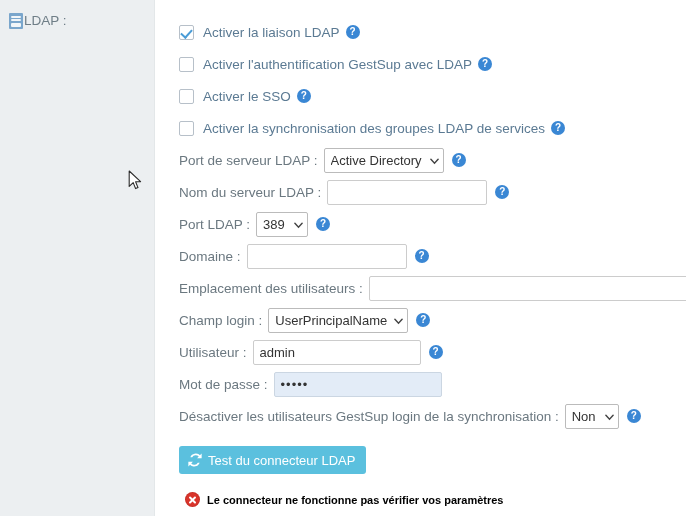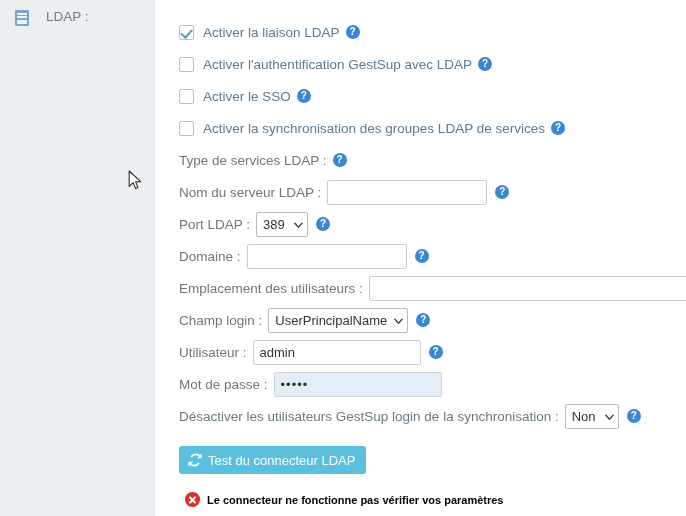--- a/index.html
+++ b/index.html
@@ -22,23 +22,23 @@
   .side-col {
     width: 155px;
     flex: 0 0 155px;
     height: 516px;
     background: #eceff1;
     border-right: 1px solid #e3e7e9;
     padding-top: 10px;
   }
   .side-head {
     display: flex;
-    align-items: flex-start;
-    gap: 17px;
-    padding-left: 15px;
+    align-items: center;
+    gap: 1px;
+    padding-left: 9px;
     height: 22px;
   }
   .doc-icon {
     width: 14px; height: 16px;
     position: relative;
     flex: 0 0 auto;
   }
   .doc-icon .pg {
     position: absolute; left: 0; top: 0;
     width: 14px; height: 16px;
@@ -271,21 +271,31 @@
       <span class="help">?</span>
     </div>
 
     <div class="row">
       <span class="cb"></span>
       <span class="cb-label">Activer la synchronisation des groupes LDAP de services</span>
       <span class="help">?</span>
     </div>
 
     <div class="row">
-      <span class="lbl">Type de services LDAP :</span>
+      <span class="lbl">Port de serveur LDAP :</span>
+      <span class="sel-wrap">
+        <select class="sel">
+          <option>Active Directory</option>
+        </select>
+        <span class="caret">
+          <svg viewBox="0 0 10 7" width="9" height="7">
+              <path d="M1 1 L5 5.4 L9 1" stroke="#444" stroke-width="1.6" fill="none" stroke-linecap="round"></path>
+            </svg>
+        </span>
+      </span>
       <span class="help">?</span>
     </div>
 
     <div class="row">
       <span class="lbl">Nom du serveur LDAP :</span>
       <input class="inp w-server" type="text" value="" style="">
       <span class="help">?</span>
     </div>
 
     <div class="row">

